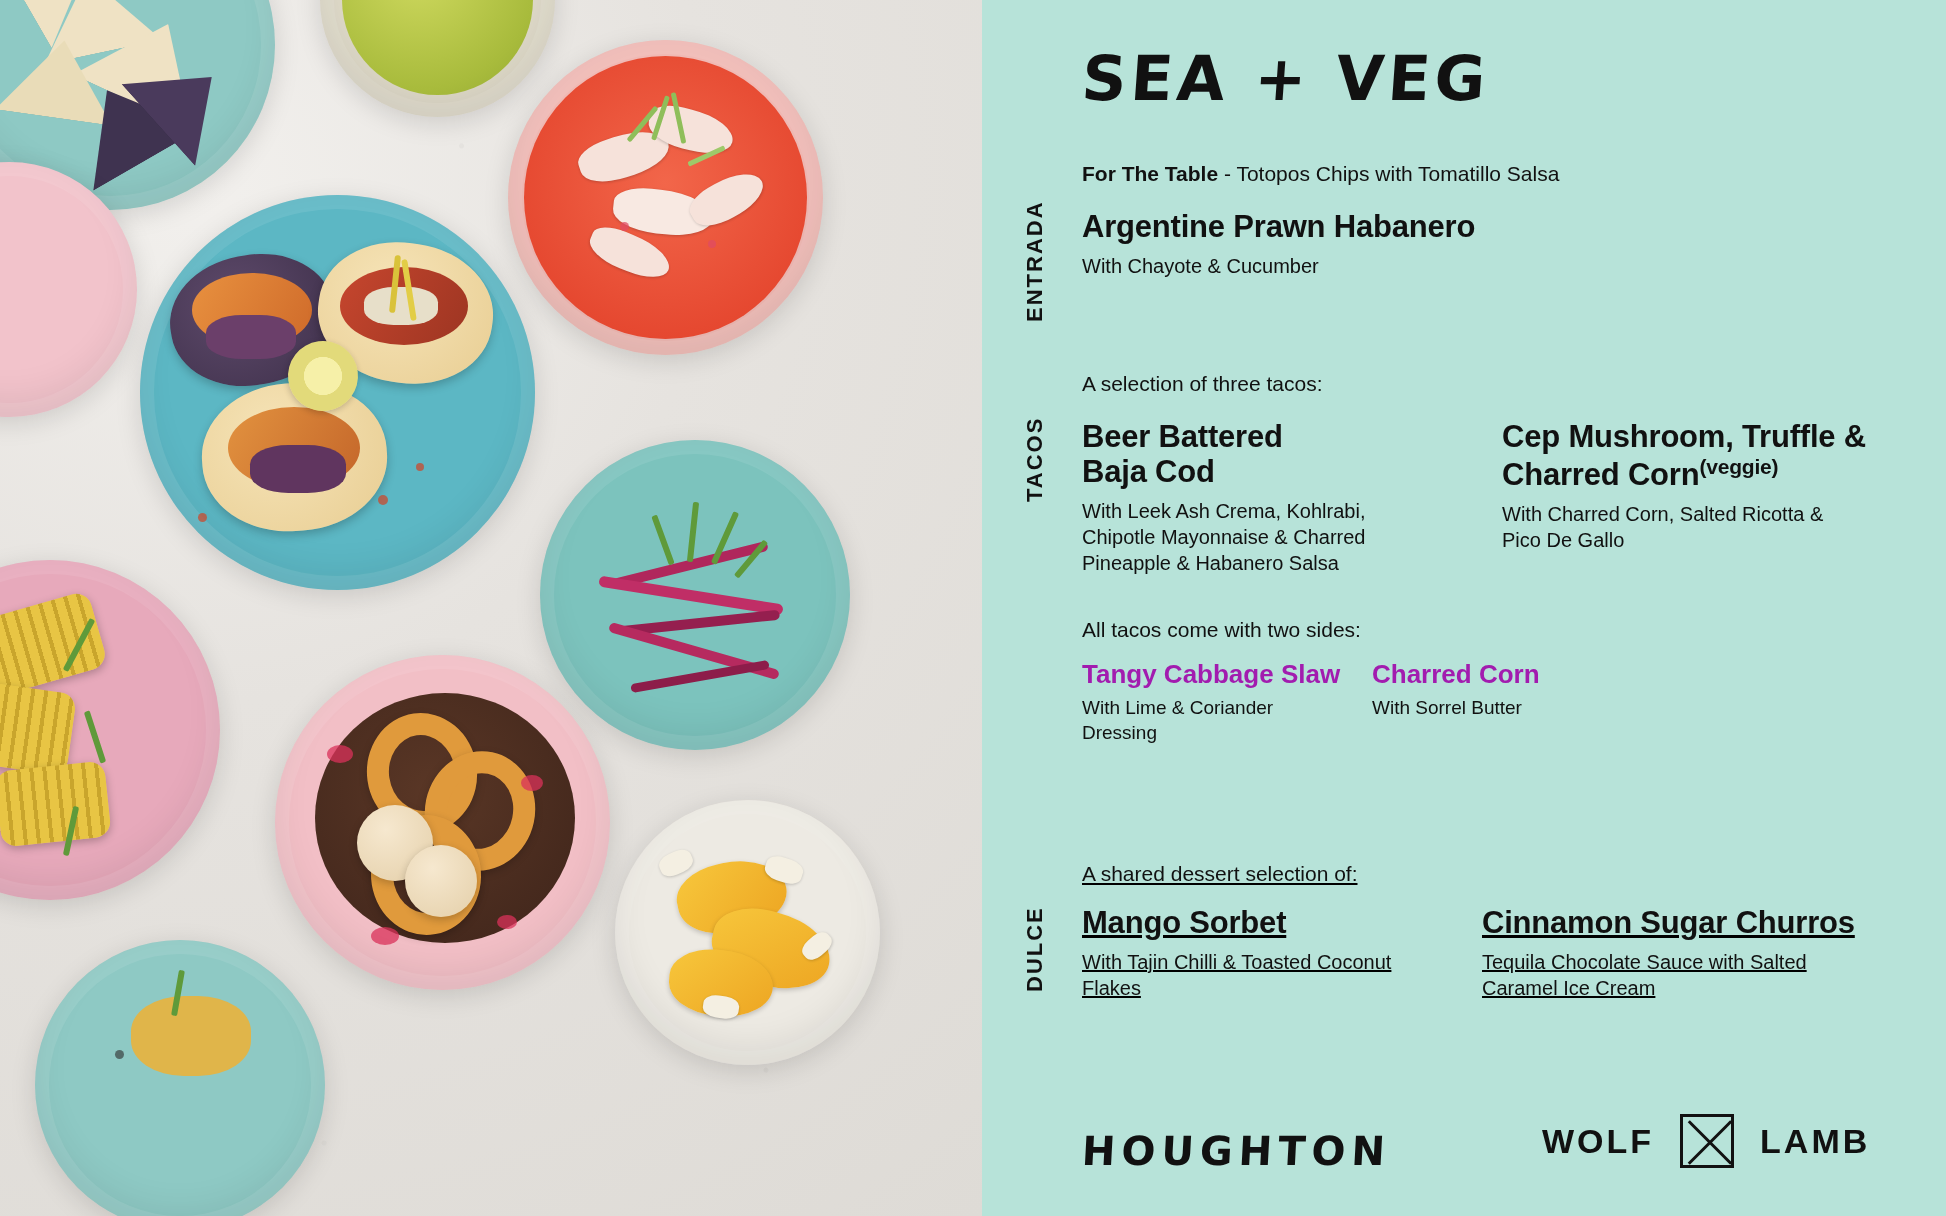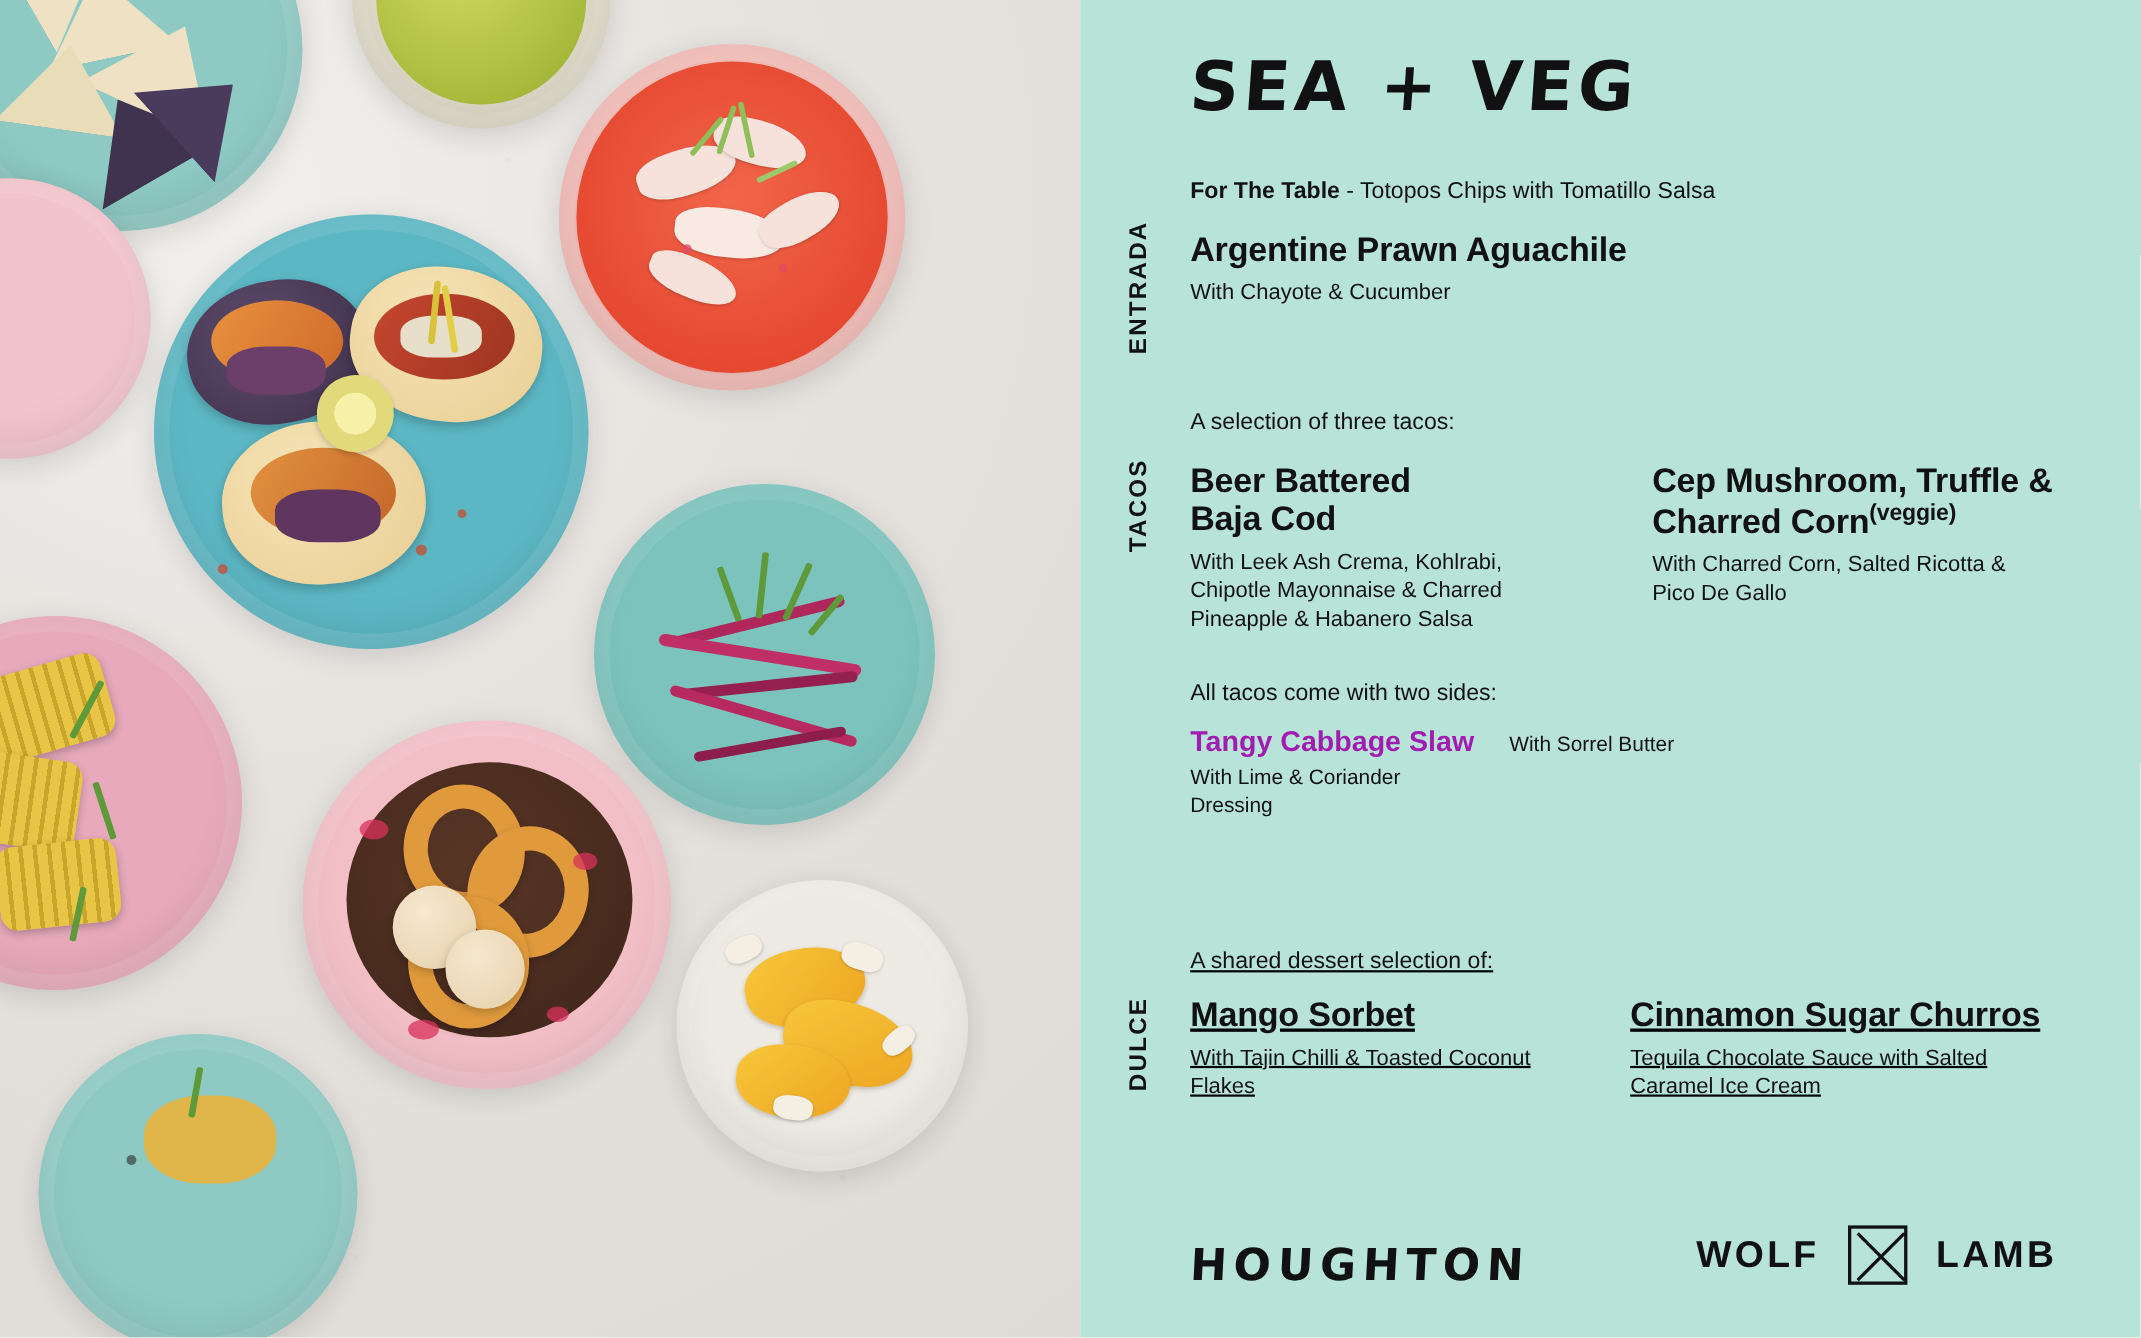--- a/index.html
+++ b/index.html
@@ -356,21 +356,21 @@
   <div class="menu-panel">
 
     <div class="menu-title">SEA + VEG</div>
 
     <div class="section" style="left:40px; top:160px; width:900px;">
       <div class="vtab" style="left:0; top:2px; height:160px;">ENTRADA</div>
       <div style="margin-left:60px;">
         <div class="lead">
           <b>For The Table</b><span> - Totopos Chips with Tomatillo Salsa</span>
         </div>
-        <div class="dish-name" style="margin-top:22px;">Argentine Prawn Aguachile</div>
+        <div class="dish-name" style="margin-top:22px;">Argentine Prawn Habanero</div>
         <div class="dish-desc">With Chayote &amp; Cucumber</div>
       </div>
     </div>
 
     <div class="section" style="left:40px; top:370px; width:920px;">
       <div class="vtab" style="left:0; top:2px; height:130px;">TACOS</div>
       <div style="margin-left:60px;">
         <div class="lead">A selection of three tacos:</div>
 
         <div class="cols" style="margin-top:22px;">
@@ -386,20 +386,21 @@
         </div>
 
         <div class="lead" style="margin-top:40px;">All tacos come with two sides:</div>
 
         <div class="cols" style="margin-top:16px;">
           <div style="width:290px;">
             <div class="sub-name">Tangy Cabbage Slaw</div>
             <div class="sub-desc" style="max-width:230px;">With Lime &amp; Coriander Dressing</div>
           </div>
           <div style="width:330px;">
+            <div class="sub-name">Charred Corn</div>
             <div class="sub-desc">With Sorrel Butter</div>
           </div>
         </div>
       </div>
     </div>
 
     <div class="section" style="left:40px; top:860px; width:920px;">
       <div class="vtab" style="left:0; top:2px; height:130px;">DULCE</div>
       <div style="margin-left:60px;text-decoration:underline;">
         <div class="lead">A shared dessert selection of:</div>

